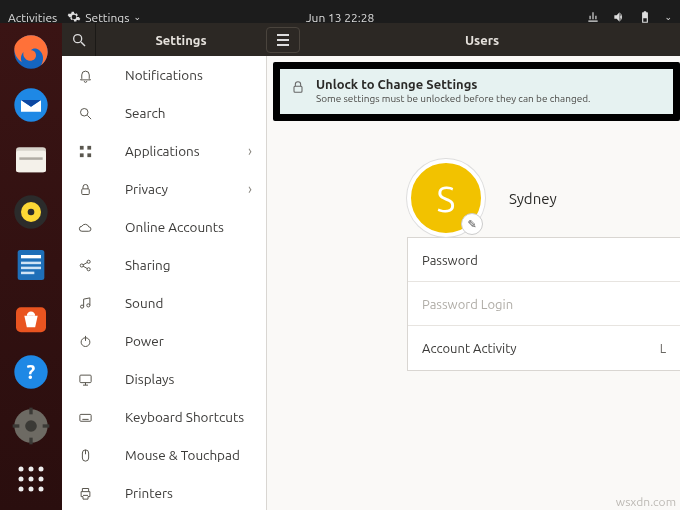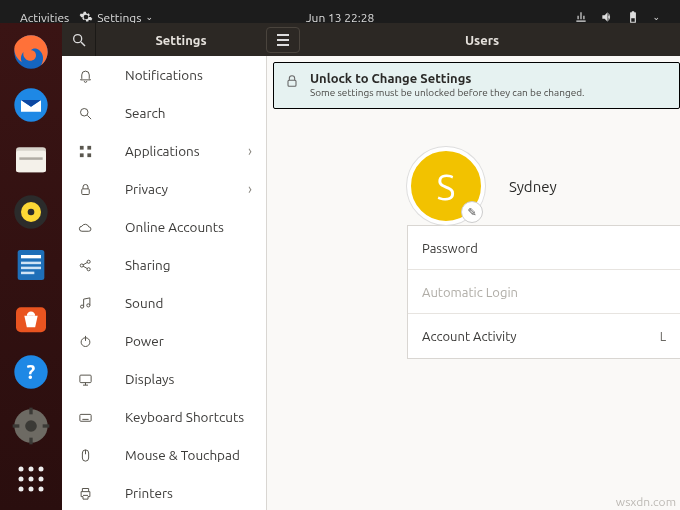--- a/index.html
+++ b/index.html
@@ -1,20 +1,20 @@
 <!DOCTYPE html>
 <html><head>
 <meta charset="utf-8">
 <style>
   * { box-sizing: border-box; margin: 0; padding: 0; font-family: "Ubuntu", "Segoe UI", sans-serif; }
   html, body { width: 680px; height: 510px; overflow: hidden; background: #fff; }
   body { position: relative; }
 
   
-  .topbar { position: absolute; top:0; left:0; right:0; height:34px; background:#1c1c1c; color:#ddd; font-size:12px; display:flex; align-items:center; padding:0 20px; }
+  .topbar { position: absolute; top:0; left:0; right:0; height:34px; background:#1c1c1c; color:#ddd; font-size:12px; display:flex; align-items:center; padding:0 8px; }
   .topbar .left, .topbar .center, .topbar .right { display:flex; align-items:center; gap:10px; }
   .topbar .center { position:absolute; left:50%; transform:translateX(-50%);}
   .topbar .right { margin-left:auto; gap:12px; }
   .topbar svg { width:14px; height:14px; }
   .gear { display:inline-flex; align-items:center; gap:4px;}
   .gear span.chev{font-size:9px;}
 
   
   .dock { position:absolute; top:23px; left:0; bottom:0; width:62px; background:#2b0f0f; background:linear-gradient(#3a1414,#2a0e0e); display:flex; flex-direction:column; align-items:center; padding-top:8px; gap:12px;}
   .dock .app { width:44px; height:44px; border-radius:10px; display:flex; align-items:center; justify-content:center; position:relative;}
@@ -30,21 +30,21 @@
   .winhead .paneltitle{flex:1;text-align:center;font-weight:600; padding-right:16px;}
 
   
   .sidebar { position:absolute; top:56px; left:62px; width:205px; bottom:0; background:#fff; border-right:1px solid #d9d6d2; overflow:hidden;}
   .sb-item{height:38px; display:flex; align-items:center; padding:0 14px 0 14px; gap:31px; font-size:13.5px; color:#3b3a38; cursor:pointer;}
   .sb-item .ico{width:18px; display:flex; justify-content:center; color:#5a574f;}
   .sb-item .chev{margin-left:auto; color:#8a8780; font-size:14px;}
 
   
   .main { position:absolute; top:56px; left:267px; right:0; bottom:0; background:#faf9f7; }
-  .unlock { background:#e6f2f1; border:1px solid #000000; border-radius:2px; margin:6px 0 0 6px; padding:8px 10px 10px 36px; position:relative;}
+  .unlock { background:#e6f2f1; border:7px solid #000000; border-radius:2px; margin:6px 0 0 6px; padding:8px 10px 10px 36px; position:relative;}
   .unlock .lk{position:absolute; left:10px; top:10px; color:#666;}
   .unlock h4{font-size:13px;font-weight:700;color:#2b2a28; margin-bottom:2px;}
   .unlock p{font-size:10px;color:#4a4946;}
 
   .profile { display:flex; align-items:center; gap:24px; margin:38px 0 0 140px;}
   .avatar { width:78px;height:78px;border-radius:50%; background:#f2c200; border:4px solid #fff; box-shadow:0 0 0 1px #ddd; position:relative; display:flex;align-items:center;justify-content:center;}
   .avatar span{color:#fff;font-size:36px;font-weight:400;}
   .avatar .edit{position:absolute; right:-2px; bottom:-2px; width:22px;height:22px;border-radius:50%;background:#fff;border:1px solid #ccc;display:flex;align-items:center;justify-content:center;font-size:11px;color:#555;}
   .uname{font-size:15px;font-weight:400;color:#2a2a28;}
 
@@ -317,21 +317,21 @@
       <span class="edit">✎</span>
     </div>
     <div class="uname">Sydney</div>
   </div>
 
   <div class="authbox">
     <div class="authrow">
       <span>Password</span>
     </div>
     <div class="authrow dis">
-      <span>Automatic Login</span>
+      <span>Password Login</span>
     </div>
     <div class="authrow">
       <span>Account Activity</span>
       <span class="rv">L</span>
     </div>
   </div>
 
   <div class="watermark">wsxdn.com</div>
 </div>
 

